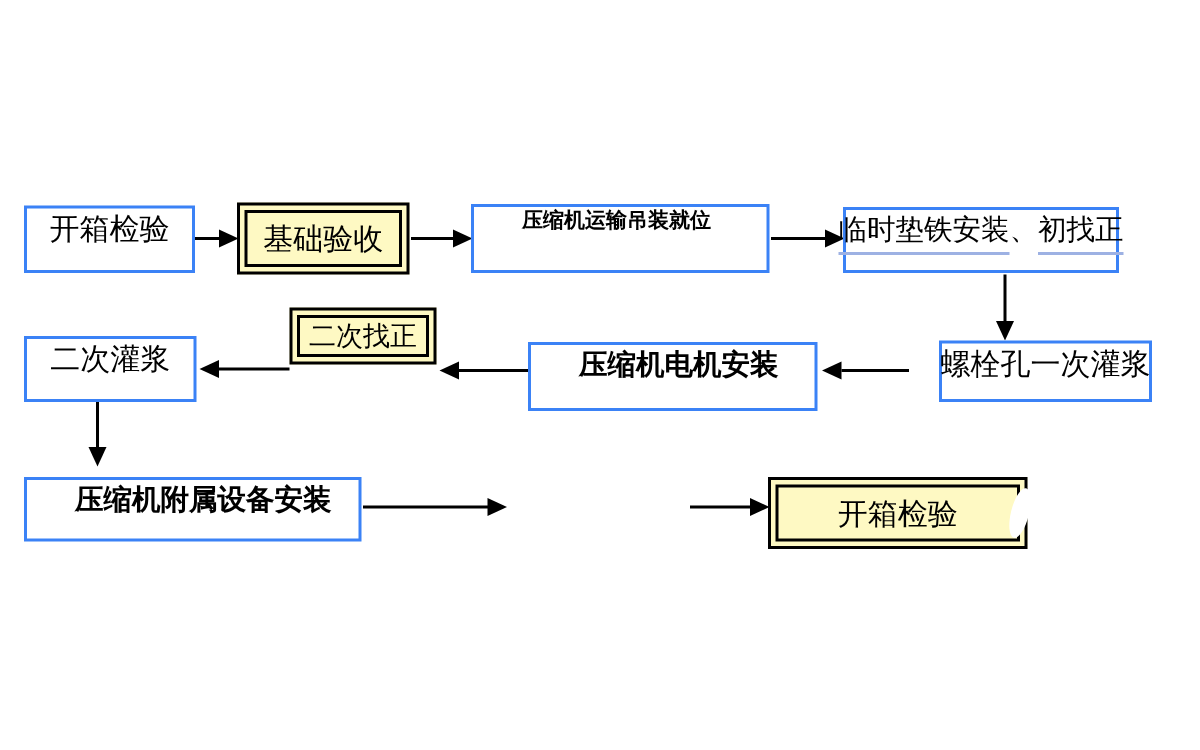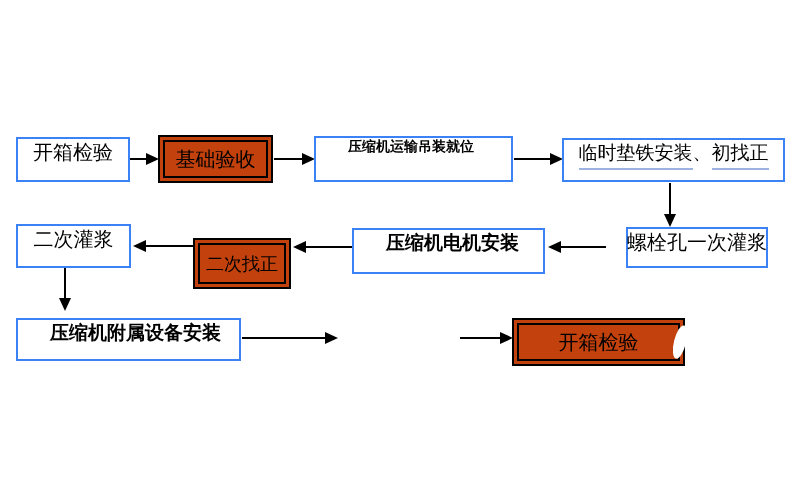--- a/index.html
+++ b/index.html
@@ -10,21 +10,21 @@
   }
   .node{
     position:absolute;box-sizing:border-box;border:2px solid #3b82f6;background:#fff;
     display:flex;align-items:flex-start;justify-content:center;
     font-size:20px;color:#000;white-space:nowrap;
   }
   .node.align-left{justify-content:flex-start;padding-left:32px;font-weight:bold;}
   .node.small{font-size:14px;}
   .node.fs19{font-size:19px;}
   .double{
-    position:absolute;box-sizing:border-box;border:2px solid #000;background:#c2410c;
+    position:absolute;box-sizing:border-box;border:2px solid #000;background:#fef9c3;
     padding:3px;display:flex;
   }
   .double .inner{
     flex:1;box-sizing:border-box;border:2px solid #000;
     display:flex;align-items:center;justify-content:center;
     font-size:20px;white-space:nowrap;
   }
   .u{border-bottom:2px solid #9db1e3;padding-bottom:2px;}
   .hline{position:absolute;height:2px;background:#000;}
   .vline{position:absolute;width:2px;background:#000;}
@@ -60,21 +60,21 @@
   <div class="hline" style="left:274px;top:158px;width:29px;"></div>
   <div class="head-r" style="left:302px;top:153px;"></div>
 
   <div class="node small align-left" style="left:314px;top:136px;width:199px;height:46px;">
     <span>压缩机运输吊装就位</span>
   </div>
 
   <div class="hline" style="left:514px;top:158px;width:37px;"></div>
   <div class="head-r" style="left:550px;top:153px;"></div>
 
-  <div class="node fs19" style="left:562px;top:138px;width:223px;height:44px;">
+  <div class="node fs19" style="left:562px;top:138px;width:184px;height:44px;">
     <span class="u">临时垫铁安装</span>
       <span>、</span>
       <span class="u">初找正</span>
   </div>
 
   <div class="vline" style="left:669px;top:183px;height:31px;"></div>
   <div class="head-d" style="left:664px;top:214px;"></div>
 
   <div class="node" style="left:626px;top:227px;width:142px;height:41px;">
     <span>螺栓孔一次灌浆</span>
@@ -83,21 +83,21 @@
   <div class="head-l" style="left:548px;top:241px;"></div>
   <div class="hline" style="left:561px;top:246px;width:45px;"></div>
 
   <div class="node fs19 align-left" style="left:352px;top:228px;width:193px;height:46px;">
     <span>压缩机电机安装</span>
   </div>
 
   <div class="head-l" style="left:293px;top:241px;"></div>
   <div class="hline" style="left:306px;top:246px;width:46px;"></div>
 
-  <div class="double" style="left:193px;top:238px;width:98px;height:51px;">
+  <div class="double" style="left:193px;top:205px;width:98px;height:38px;">
     <div class="inner" style="font-size:18px;">
       <span>二次找正</span>
     </div>
   </div>
 
   <div class="head-l" style="left:133px;top:240px;"></div>
   <div class="hline" style="left:146px;top:245px;width:47px;"></div>
 
   <div class="node" style="left:16px;top:224px;width:115px;height:44px;">
     <span>二次灌浆</span>

